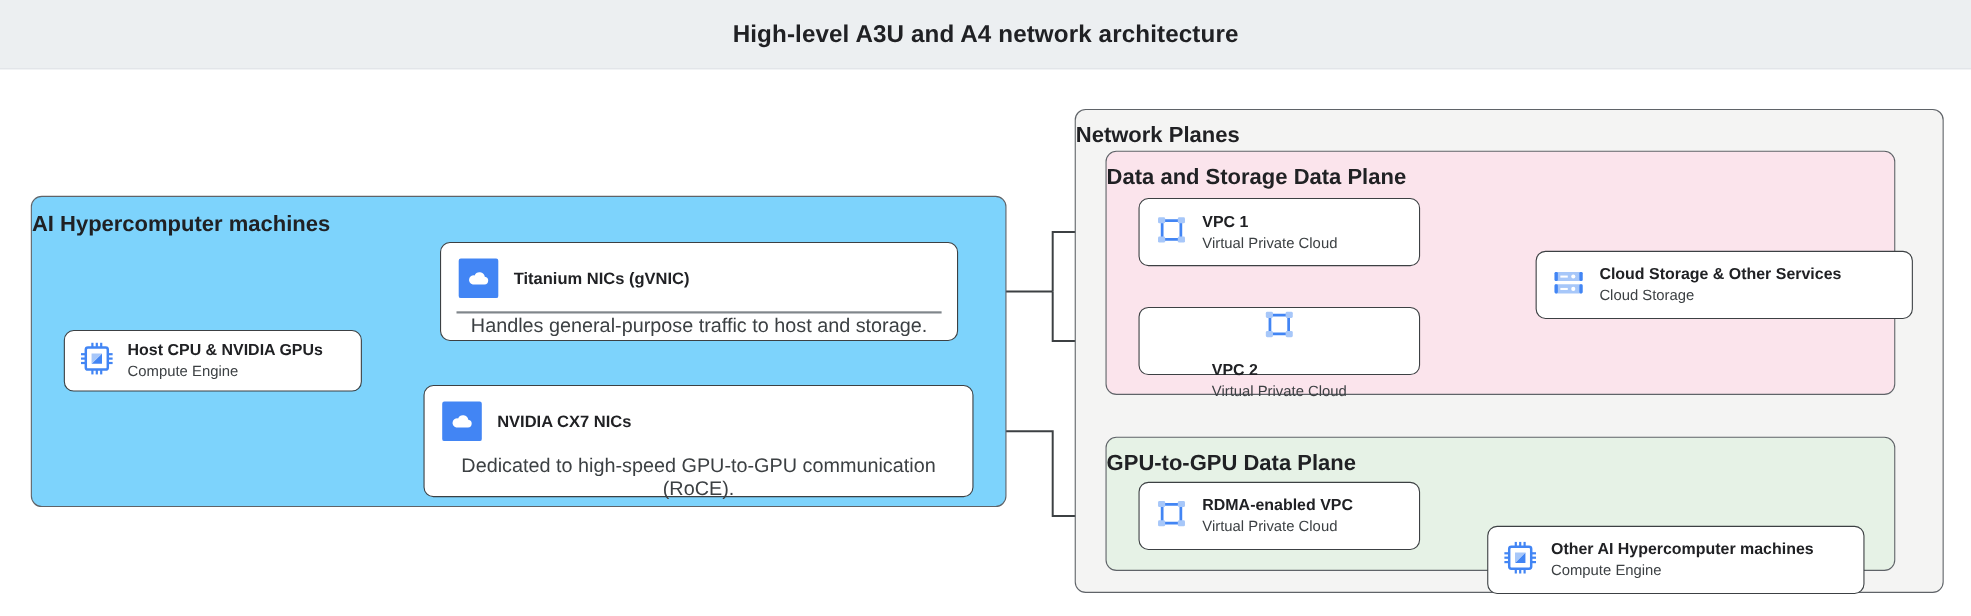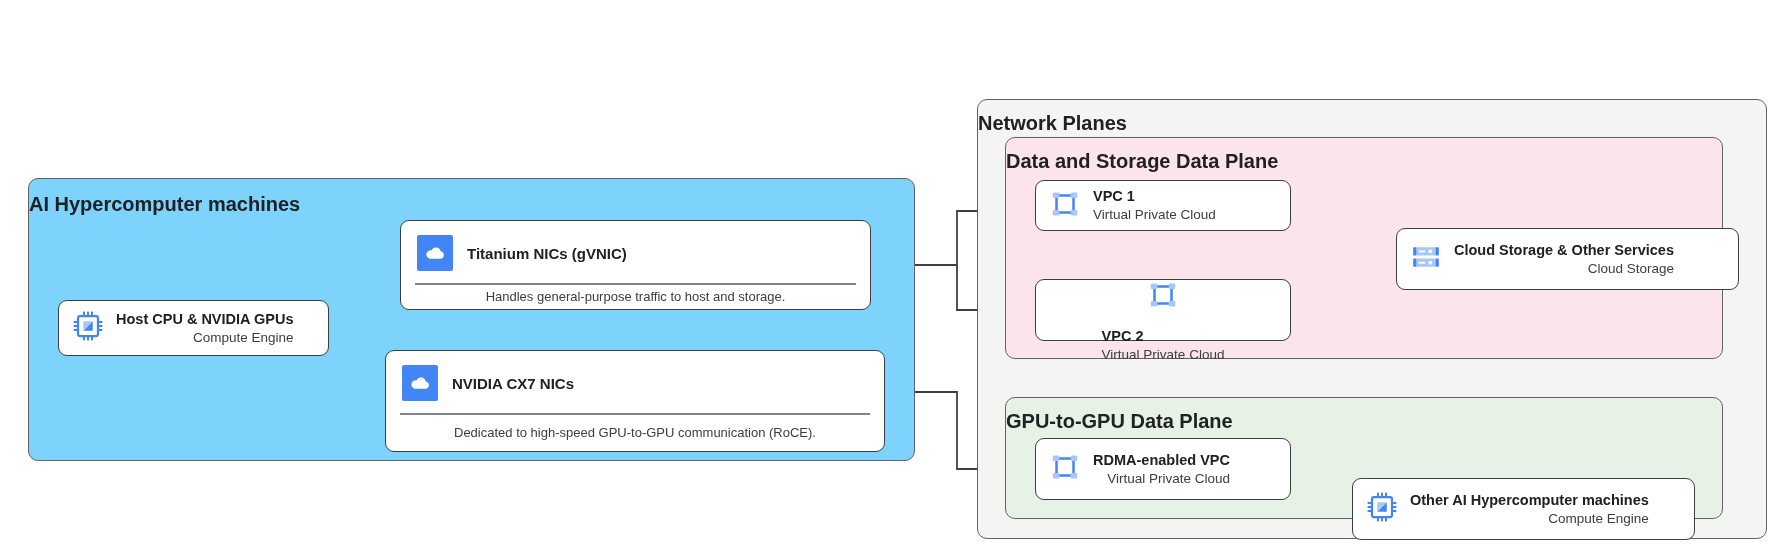--- a/index.html
+++ b/index.html
@@ -56,60 +56,63 @@
     position: absolute;
     background: #ffffff;
     border: 1.6px solid #3c4043;
     border-radius: 9px;
     display: flex; align-items: center;
     padding: 0 14px;
     gap: 13px;
   }
   .node-text { display: flex; flex-direction: column; justify-content: center; }
   .node-title { font-size: 14.5px; font-weight: bold; color: #202124; line-height: 1.25; }
-  .node-sub   { font-size: 13.5px; color: #3c4043; line-height: 1.3; margin-top: 1px; text-align: right; }
+  .node-sub   { font-size: 13.5px; color: #3c4043; line-height: 1.3; margin-top: 1px; }
 
   
   .card {
     position: absolute;
     background: #ffffff;
     border: 1.6px solid #3c4043;
     border-radius: 9px;
     display: flex; flex-direction: column;
   }
   .card-head {
     display: flex; align-items: center; gap: 14px;
     padding: 14px 16px 12px 16px;
   }
   .card-head-title { font-size: 15px; font-weight: bold; color: #202124; }
   .card-divider { height: 1.6px; background: #80868b; margin: 0 14px; }
   .card-desc {
     flex: 1;
     display: flex; align-items: center; justify-content: center;
-    font-size: 13px; color: #3c4043;
+    font-size: 18px; color: #3c4043;
     padding: 0 14px;
     text-align: center;
   }
 
   
   .icon { flex: 0 0 auto; display: block; }
   .cloud-tile {
     width: 36px; height: 36px; background: #4285f4; border-radius: 2px;
     display: flex; align-items: center; justify-content: center;
   }
 
   
   .conn { position: absolute; left: 0; top: 0; width: 1792px; height: 560px;
           pointer-events: none; overflow: visible; }
 </style>
 </head>
 <body>
 
 <div id="page">
 
+  <div class="header">
+    <div class="header-title">High-level A3U and A4 network architecture</div>
+  </div>
 
   <svg class="conn">
     <defs>
       <marker id="arw" markerWidth="9" markerHeight="9" refX="8" refY="4.5" orient="auto">
         <path d="M0,0.6 L8.4,4.5 L0,8.4 z" fill="#3c4043"></path>
       </marker>
     </defs>
     <g fill="none" stroke="#3c4043" stroke-width="1.8">
 
       <path d="M329,328 L365,328"></path>
@@ -189,21 +192,21 @@
   </div>
 
   <div class="group g-planes">
     <div class="group-title">Network Planes</div>
   </div>
 
   <div class="group g-host">
     <div class="group-title">Data and Storage Data Plane</div>
   </div>
 
-  <div class="node" style="left:1035px; top:180px; width:256px; height:51px;">
+  <div class="node" style="left:1035px; top:180px; width:256px; height:62px;">
     <span class="icon">
       <svg width="30" height="30" viewBox="0 0 24 24">
         <rect x="5.2" y="5.2" width="13.6" height="13.6" rx="1" fill="none" stroke="#4285f4" stroke-width="2"></rect>
         <rect x="2.2" y="2.8" width="5.2" height="4.4" rx="1" fill="#a7c7f9"></rect>
         <rect x="16.6" y="2.8" width="5.2" height="4.4" rx="1" fill="#a7c7f9"></rect>
         <rect x="2.2" y="16.8" width="5.2" height="4.4" rx="1" fill="#a7c7f9"></rect>
         <rect x="16.6" y="16.8" width="5.2" height="4.4" rx="1" fill="#a7c7f9"></rect>
       </svg>
     </span>
     <span class="node-text">

